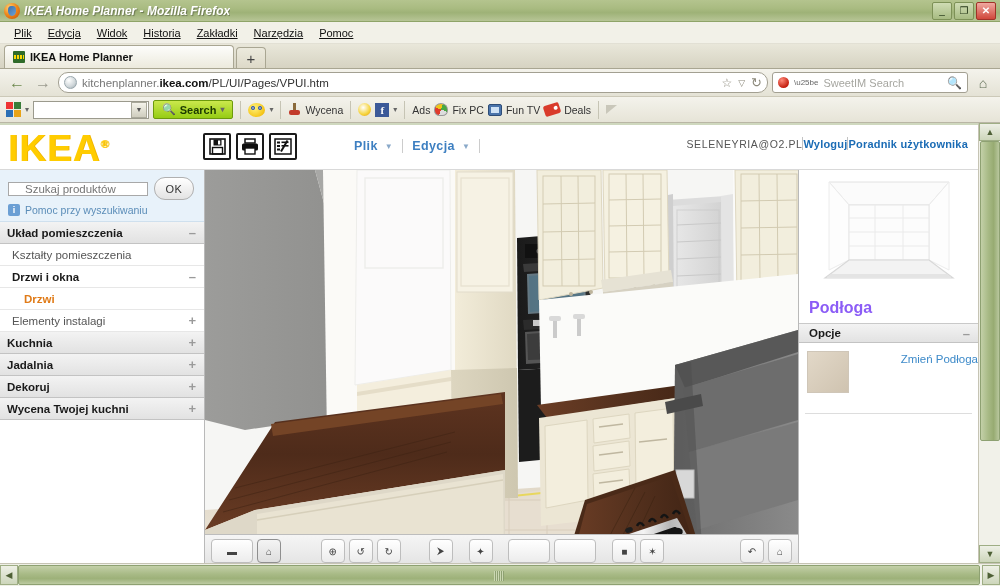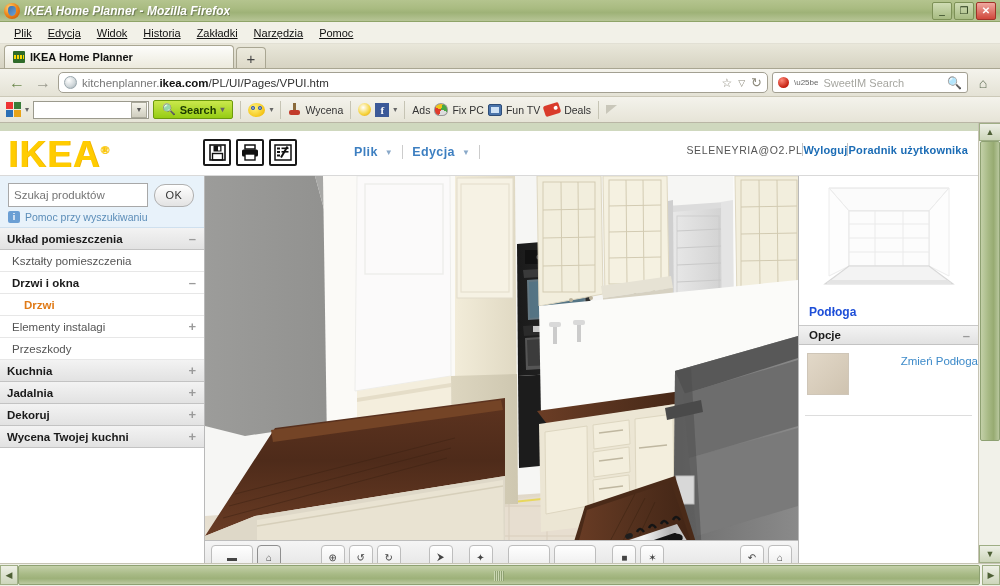--- a/index.html
+++ b/index.html
@@ -103,21 +103,21 @@
   .navbar {
     position: absolute; left: 0; top: 69px; width: 1000px; height: 28px;
     background: linear-gradient(to bottom,#f4f3ec,#e4e2d5);
     display: flex; align-items: center; gap: 4px; padding: 0 6px;
     border-bottom: 1px solid #ccc9b8;
   }
   .navarrow { font-size: 16px; color:#9a9a8e; padding: 0 3px; line-height:1;}
   .navarrow.active { color:#6f8a4f; }
   .urlbar {
     flex: 1 1 auto; height: 21px; background: #fff;
-    border: 1px solid #a3a092; border-radius: 5px;
+    border: 1px solid #a3a092; border-radius: 10px;
     display: flex; align-items: center; gap: 5px; padding: 0 5px;
     min-width: 0;
   }
   .globe {
     width: 13px; height: 13px; border-radius: 50%; flex:none;
     background: radial-gradient(circle at 35% 30%,#fff,#cfd6d9 60%,#9aa7ad);
     border: 1px solid #9aa7ad;
   }
   .url-text { color:#777; font-size: 11.5px; white-space: nowrap; overflow:hidden; }
   .url-text b { color:#111; font-weight: bold; }
@@ -208,21 +208,21 @@
     width:16px;height:11px;flex:none;background:#d93b2b;
     transform: rotate(-18deg); border-radius:2px; position:relative;
   }
   .deals-ic::after{content:'';position:absolute;right:2px;top:3px;width:4px;height:4px;border-radius:50%;background:#fff;}
   .tri-ic{
     width:0;height:0;border-left:11px solid #c9c7ba;border-bottom:9px solid transparent;flex:none;
   }
 
   
   .page {
-    position: absolute; left: 0; top: 131px; width: 1000px; height: 440px;
+    position: absolute; left: 0; top: 125px; width: 1000px; height: 440px;
     background: #fff; overflow: hidden;
   }
 
   
   .ikea-header {
     position:absolute; left:0; top:0; width: 978px; height: 45px;
     background: #fff; border-bottom: 1px solid #d9d9d9;
   }
   .ikea-logo {
     position:absolute; left: 8px; top: 5px;
@@ -257,22 +257,22 @@
   .lsidebar {
     position:absolute; left:0; top:45px; width: 205px; height: 395px;
     background:#fff; border-right: 1px solid #b9b9b9;
   }
   .lsearch {
     height: 52px; background:#e8f2fa; padding: 7px 8px 0 8px;
     border-bottom: 1px solid #cfe0ee;
   }
   .lsearch-row { display:flex; align-items:center; gap:6px; }
   .lsearch input {
-    width: 140px; height: 24px; border: 1px solid #a8a8a8;
-    font-size: 11.5px; color:#777; padding: 0 5px;
+    width: 140px; height: 14px; border: 1px solid #a8a8a8;
+    font-size: 11.5px; color:#777; padding: 0 16px;
     font-family:"Liberation Sans",sans-serif; background:#fff;
   }
   .ok-btn {
     width: 40px; height: 23px; border-radius: 11px;
     border: 1px solid #b0b0b0;
     background: linear-gradient(to bottom,#ffffff,#e3e3e3);
     font-size: 11px; color:#333; display:flex;align-items:center;justify-content:center;
     letter-spacing:.5px;
   }
   .lhelp { display:flex;align-items:center;gap:5px;margin-top:4px;}
@@ -310,21 +310,21 @@
     overflow:hidden; background:#eee;
   }
   .vp-scene { position:absolute; inset:0; }
 
   
   .rsidebar {
     position:absolute; left:798px; top:45px; width: 180px; height: 395px;
     background:#fff; border-left: 1px solid #b9b9b9;
   }
   .r-preview { height: 125px; position:relative; background:#fff; }
-  .r-label { font-weight:bold; font-size:12px; color:#1d4ed8; padding: 4px 0 6px 10px;}
+  .r-label { font-weight:bold; font-size:16px; color:#8b5cf6; padding: 4px 0 6px 10px;}
   .r-opts {
     height:20px; display:flex;align-items:center;justify-content:space-between;
     padding:0 8px 0 10px;
     background: linear-gradient(to bottom,#f3f3f3,#e2e2e2);
     border-top:1px solid #c9c9c9; border-bottom:1px solid #c3c3c3;
     font-weight:bold;font-size:11.5px;color:#1a1a1a;
   }
   .r-opts .pm{color:#9a9a9a;font-size:13px;}
   .r-swatchrow { display:flex; gap:10px; padding: 8px 0 0 8px; justify-content: space-between; }
   .r-swatch {
@@ -562,24 +562,20 @@
         <span class="pm">–</span>
       </div>
 
       <div class="sub-sub sel">
         <span>Drzwi</span>
       </div>
 
       <div class="sub-item">
         <span>Elementy instalagi</span>
         <span class="pm">+</span>
-      </div>
-      <div class="sub-item">
-        <span>Przeszkody</span>
-        <span class="pm"></span>
       </div>
 
       <div class="cat-hdr">
         <span>Kuchnia</span>
         <span class="pm">+</span>
       </div>
       <div class="cat-hdr">
         <span>Jadalnia</span>
         <span class="pm">+</span>
       </div>

